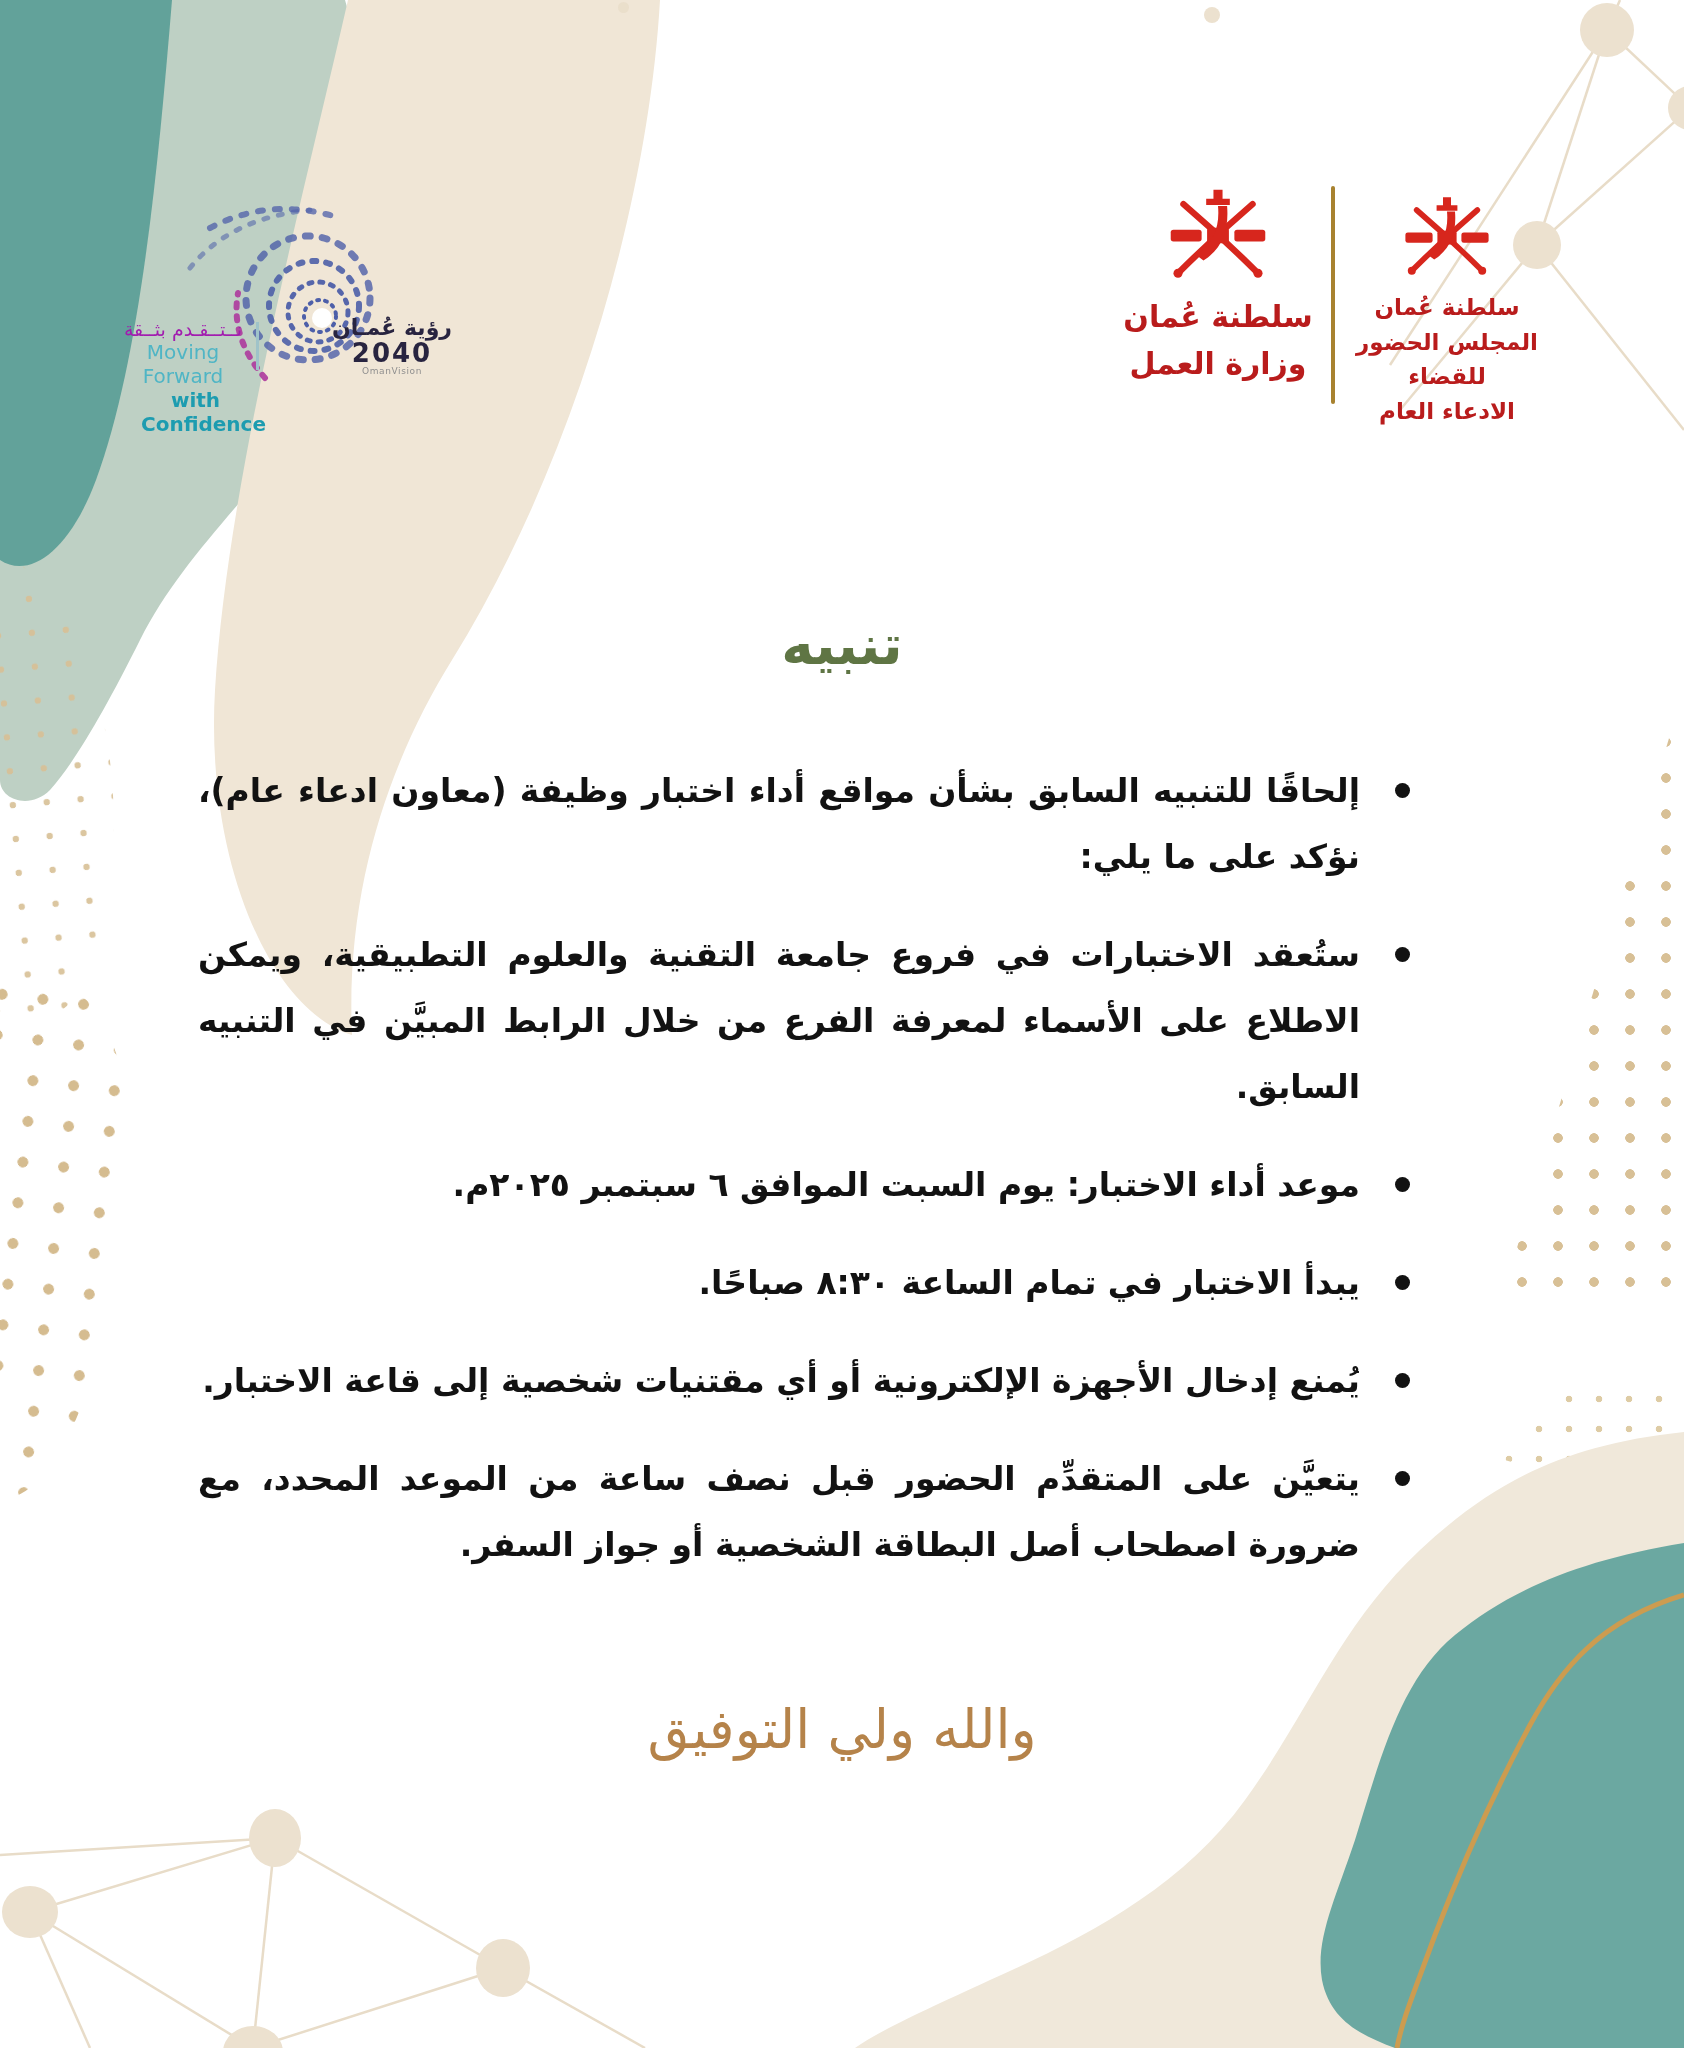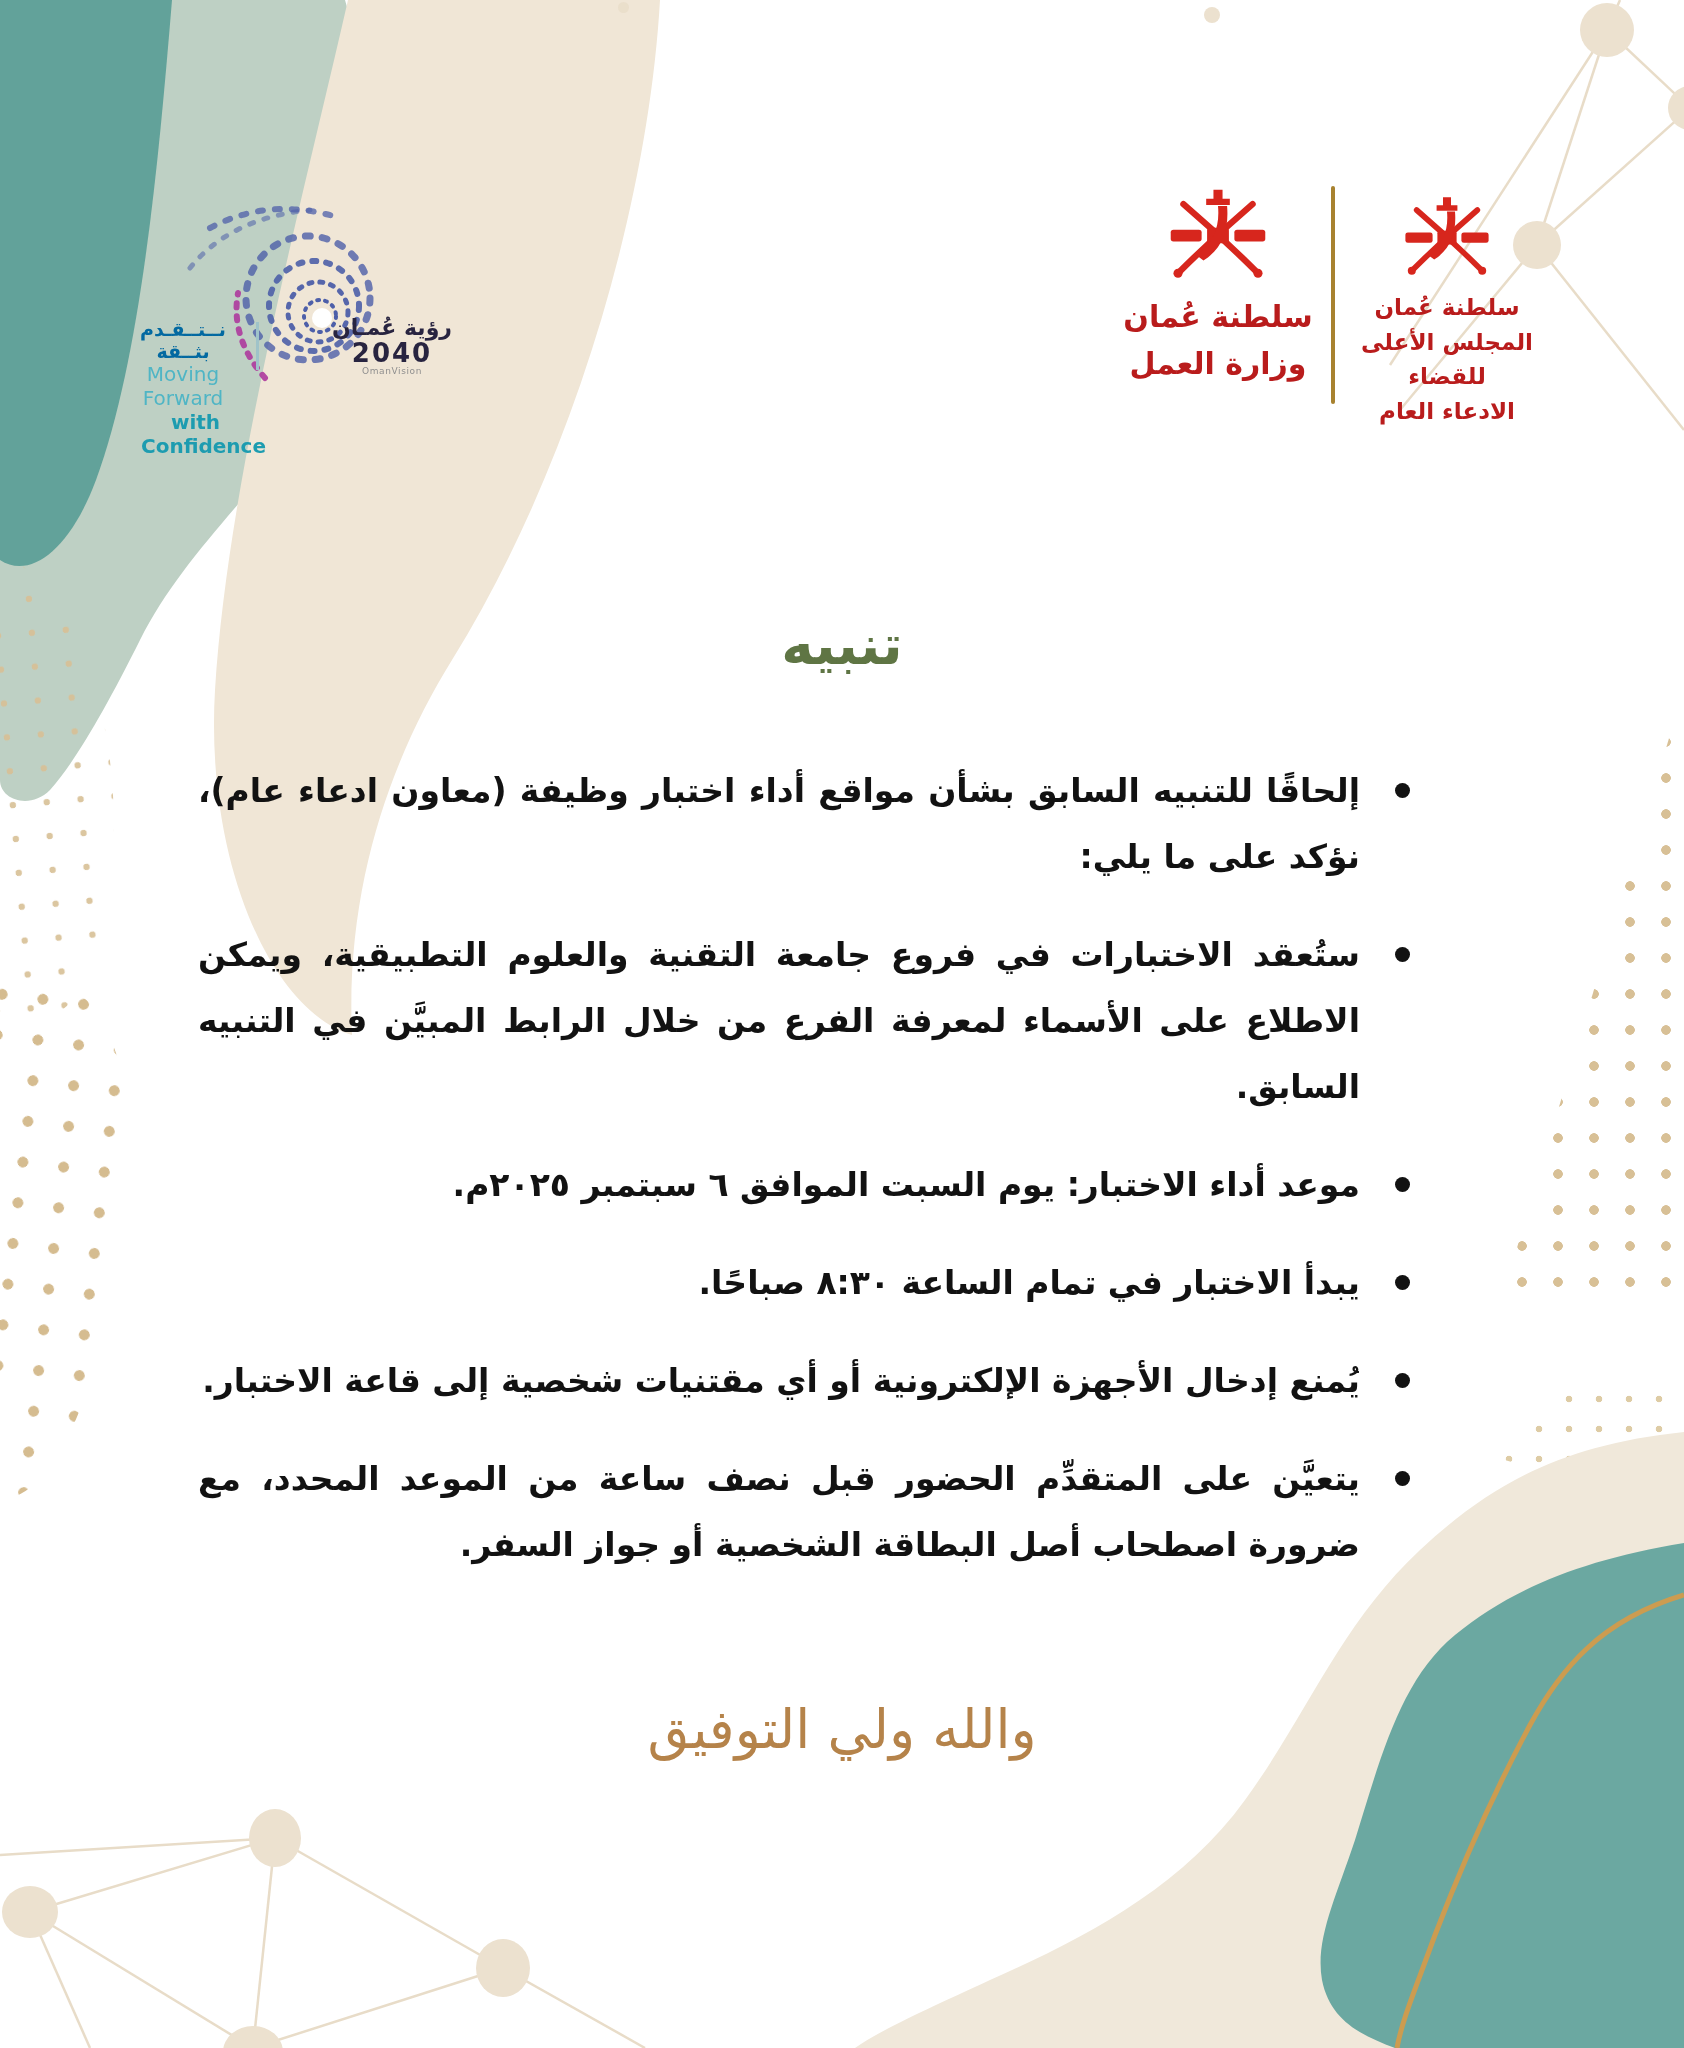--- a/index.html
+++ b/index.html
@@ -16,21 +16,21 @@
   .right-dots{position:absolute;left:1468px;top:688px;width:216px;height:608px;
     background-image:radial-gradient(circle,#d8c096 4.5px,transparent 5.1px);background-size:36px 36px;
     clip-path:polygon(100% 0,100% 100%,16% 100%);}
   .gold-specks{position:absolute;left:1494px;top:1384px;width:190px;height:126px;
     background-image:radial-gradient(circle,#dcc9a0 3px,transparent 3.6px);background-size:30px 30px;
     clip-path:polygon(34% 0,100% 0,100% 100%,0 58%);opacity:.95;}
   .tiny-node{position:absolute;left:618px;top:2px;width:11px;height:11px;border-radius:50%;background:#e9ddc9;opacity:.85;}
 
   
   .vision-tagline{position:absolute;left:116px;top:318px;width:134px;text-align:center;direction:rtl;}
-  .vision-tagline .ar{font-size:19px;font-weight:bold;color:#0369a1;letter-spacing:.5px;}
+  .vision-tagline .ar{font-size:19px;font-weight:normal;color:#a21caf;letter-spacing:.5px;}
   .vision-tagline .en1{font-size:20px;color:#4fb5c5;direction:ltr;line-height:1.2;}
   .vision-tagline .en2{font-size:20px;font-weight:bold;color:#1d9cb0;direction:ltr;line-height:1.2;margin-left:25px;}
   .vision-divider{position:absolute;left:256px;top:322px;width:3px;height:48px;background:#9fc3c9;}
   .vision-wordmark{position:absolute;left:316px;top:316px;width:152px;text-align:center;direction:rtl;color:#282440;}
   .vision-wordmark .ar{font-size:22px;font-weight:bold;line-height:1.1;}
   .vision-wordmark .year{font-size:26px;font-weight:bold;letter-spacing:2px;line-height:1;direction:ltr;}
   .vision-wordmark .en{font-size:9px;color:#8f8f8f;letter-spacing:.6px;direction:ltr;line-height:1.2;}
 
   
   .logo{position:absolute;text-align:center;color:#b91c1c;}
@@ -165,21 +165,21 @@
   </div>
 
   <div class="logo-divider"></div>
 
   <div class="logo logo-prosecution">
     <svg width="96" height="88" viewBox="0 0 120 110" aria-hidden="true">
         <use href="#emblem" xlink:href="#emblem"></use>
       </svg>
     <div class="org-lines">
       <div>سلطنة عُمان</div>
-      <div>المجلس الأعلى للقضاء</div>
+      <div>المجلس الحضور للقضاء</div>
       <div>الادعاء العام</div>
     </div>
   </div>
 
   <h1 class="title">تنبيه</h1>
 
   <ul class="bullets">
     <li>إلحاقًا للتنبيه السابق بشأن مواقع أداء اختبار وظيفة (معاون ادعاء عام)، نؤكد على ما يلي:</li>
     <li>ستُعقد الاختبارات في فروع جامعة التقنية والعلوم التطبيقية، ويمكن الاطلاع على الأسماء لمعرفة الفرع من خلال الرابط المبيَّن في التنبيه السابق.</li>
     <li>موعد أداء الاختبار: يوم السبت الموافق ٦ سبتمبر ٢٠٢٥م.</li>

